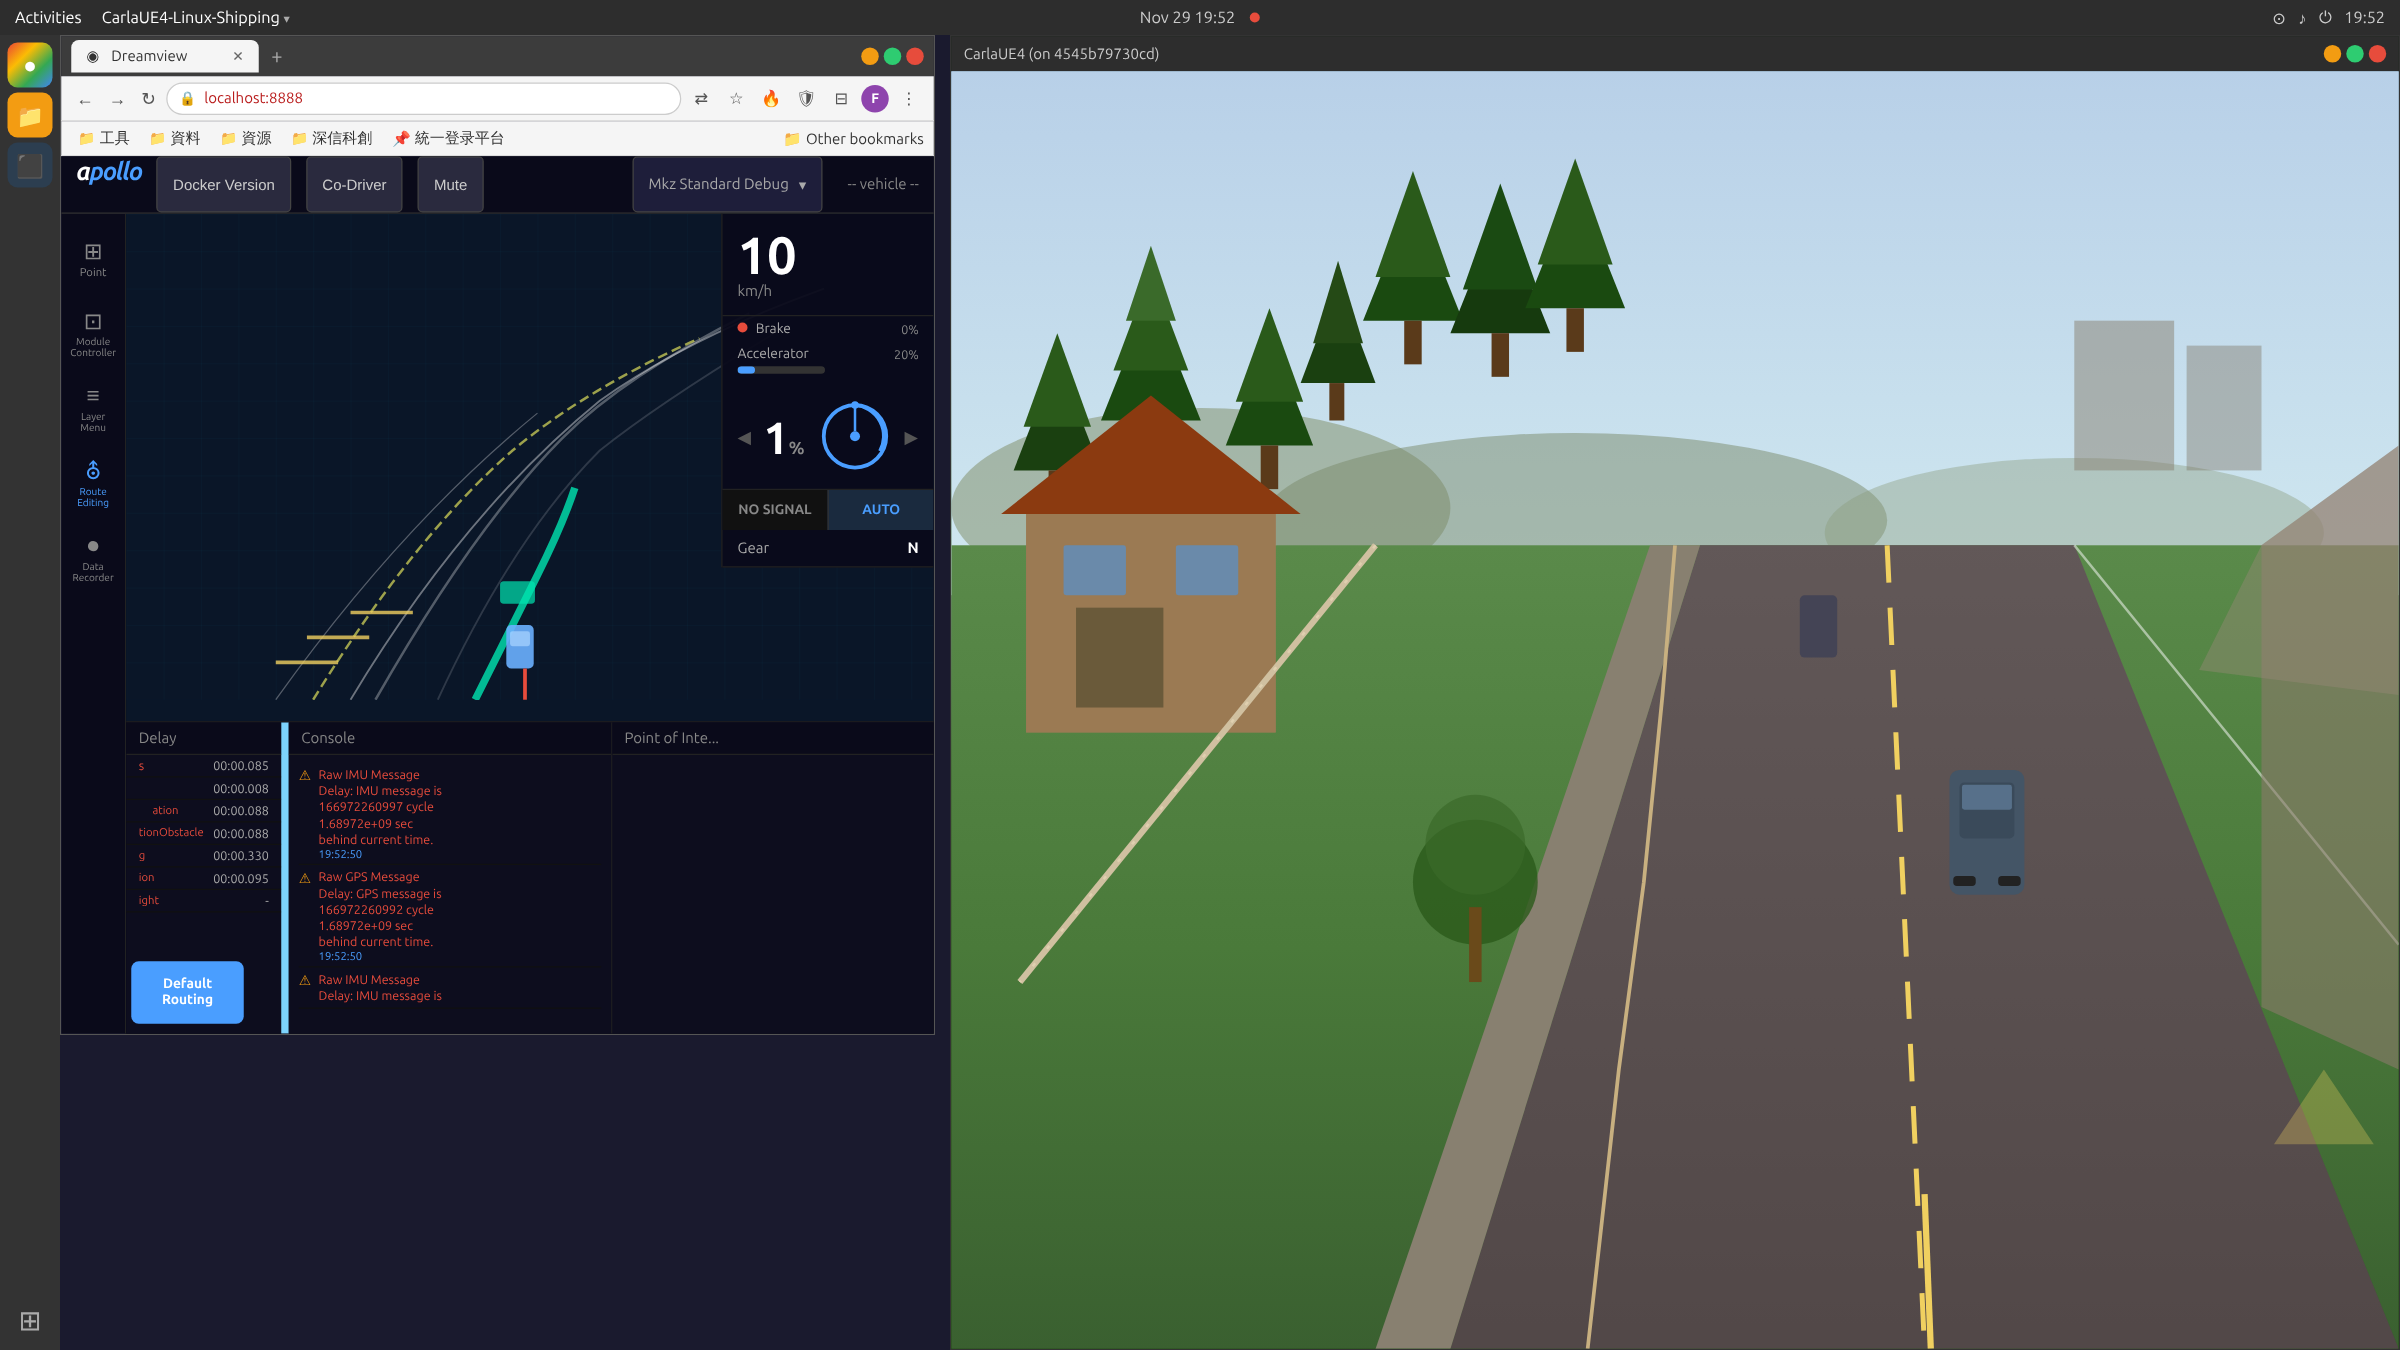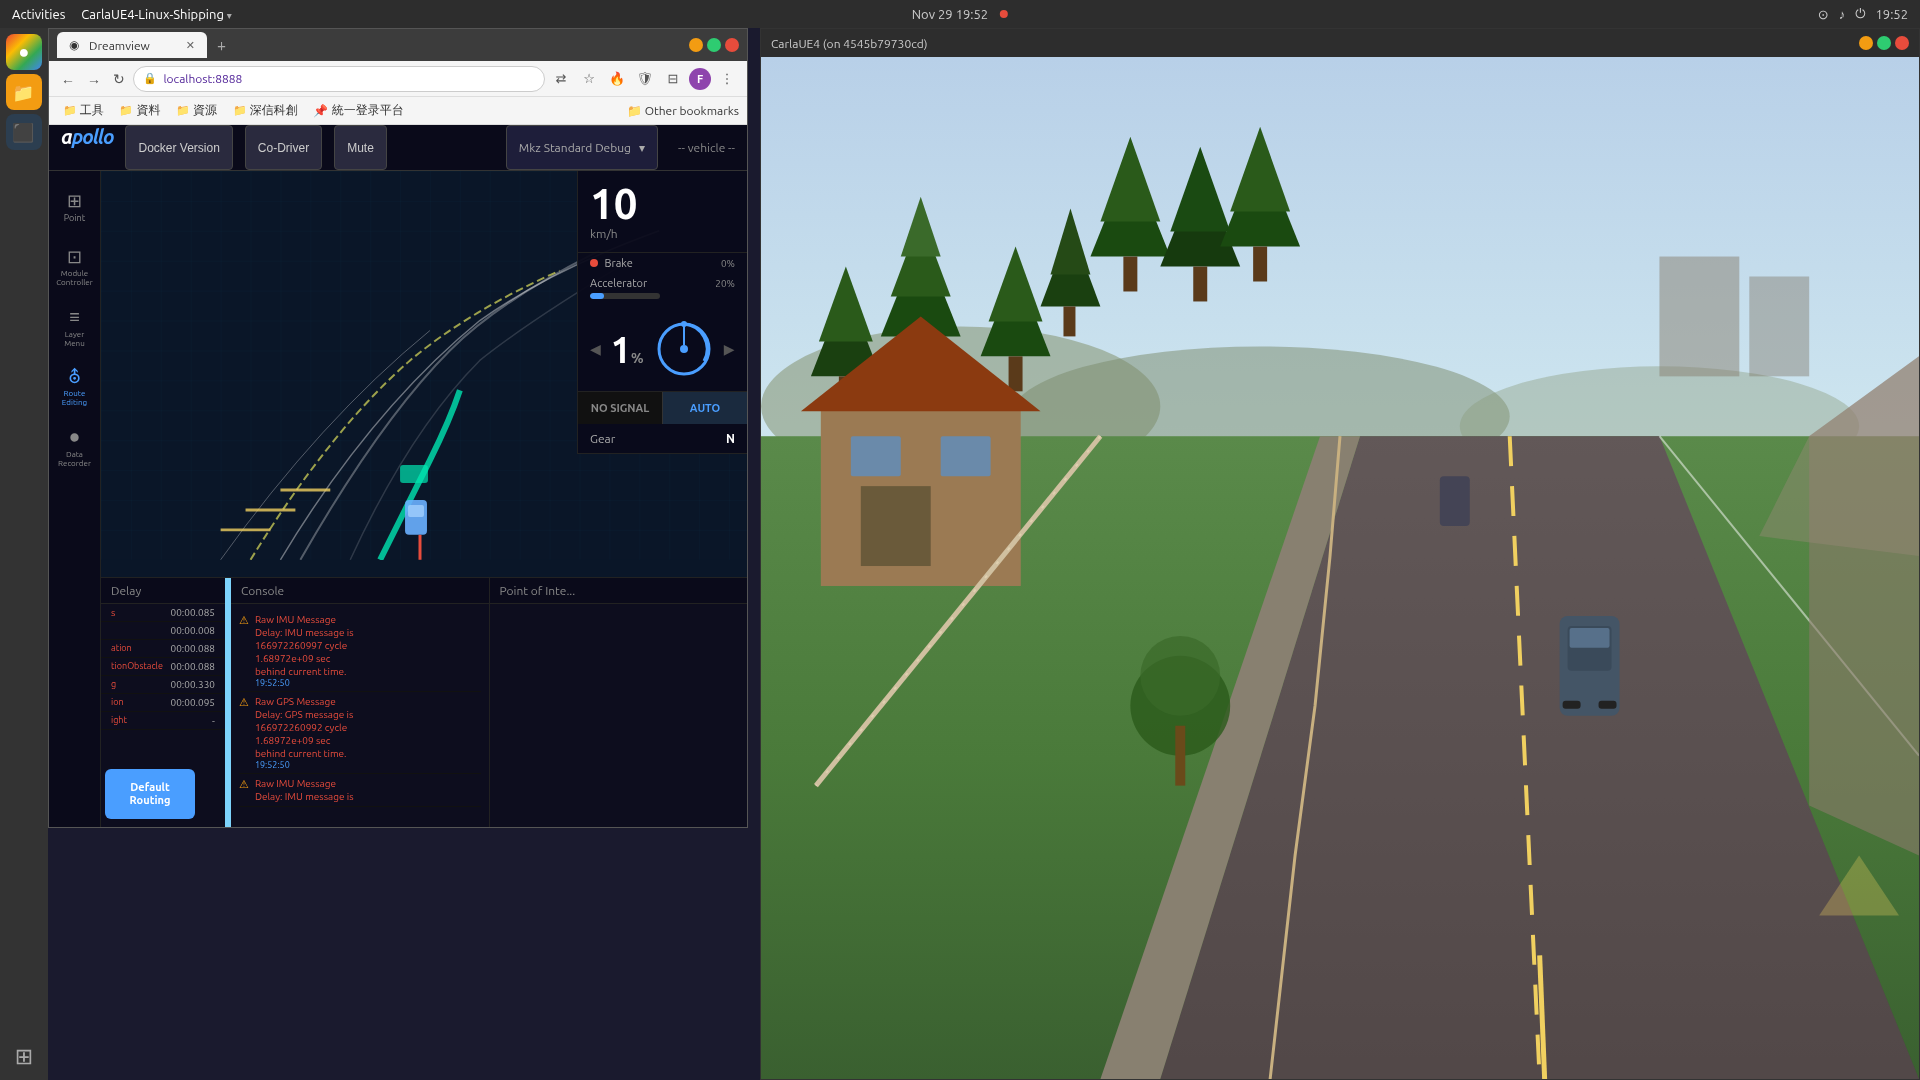--- a/index.html
+++ b/index.html
@@ -125,21 +125,21 @@
       border: 1px solid #ccc;
       border-radius: 13px;
       padding: 0 10px;
       font-size: 12px;
       color: #333;
       display: flex;
       align-items: center;
       gap: 6px;
     }
     .address-lock { color: #666; font-size: 11px; }
-    .address-text { font-size: 12px; color: #4c1d95; }
+    .address-text { font-size: 12px; color: #b91c1c; }
     .toolbar-icons { display: flex; gap: 4px; align-items: center; }
     .toolbar-icon-btn { background: none; border: none; color: #555; font-size: 13px; cursor: pointer; width: 24px; height: 24px; display: flex; align-items: center; justify-content: center; border-radius: 4px; }
     .avatar-btn { width: 22px; height: 22px; border-radius: 50%; background: #8e44ad; color: #fff; font-size: 11px; font-weight: bold; display: flex; align-items: center; justify-content: center; cursor: pointer; }
 
     
     .bookmarks-bar {
       height: 28px;
       background: #f5f5f5;
       display: flex;
       align-items: center;
@@ -717,21 +717,21 @@
             <div class="panel-header">Delay</div>
             <div class="delay-row">
               <span class="delay-label">s</span>
               <span class="delay-value">00:00.085</span>
             </div>
             <div class="delay-row">
               <span class="delay-label"></span>
               <span class="delay-value">00:00.008</span>
             </div>
             <div class="delay-row">
-              <span class="delay-label" style="color:#e74c3c;font-size:9px;">ation</span>
+              <span class="delay-label" style="color:#e74c3c;font-size:9px;margin-left:11px;">ation</span>
               <span class="delay-value">00:00.088</span>
             </div>
             <div class="delay-row">
               <span class="delay-label" style="color:#e74c3c;font-size:9px;">tionObstacle</span>
               <span class="delay-value">00:00.088</span>
             </div>
             <div class="delay-row">
               <span class="delay-label" style="color:#e74c3c;font-size:9px;">g</span>
               <span class="delay-value">00:00.330</span>
             </div>

